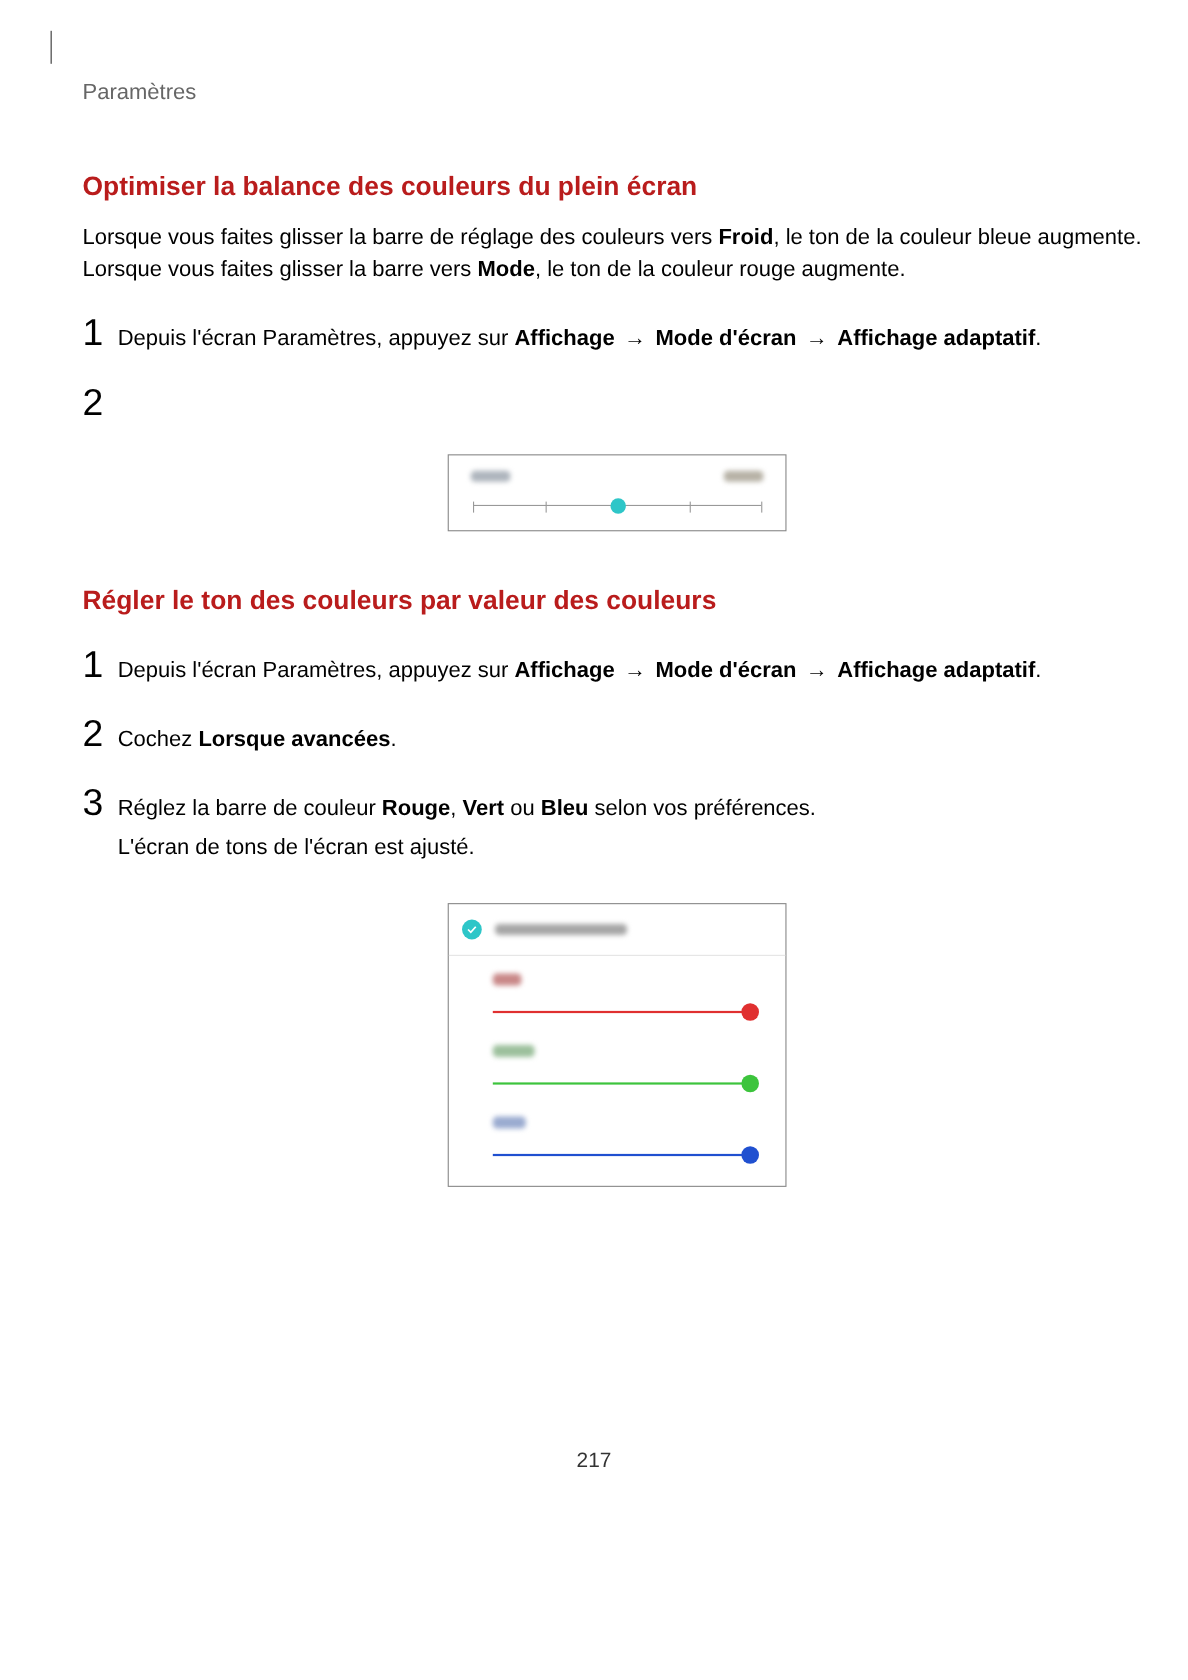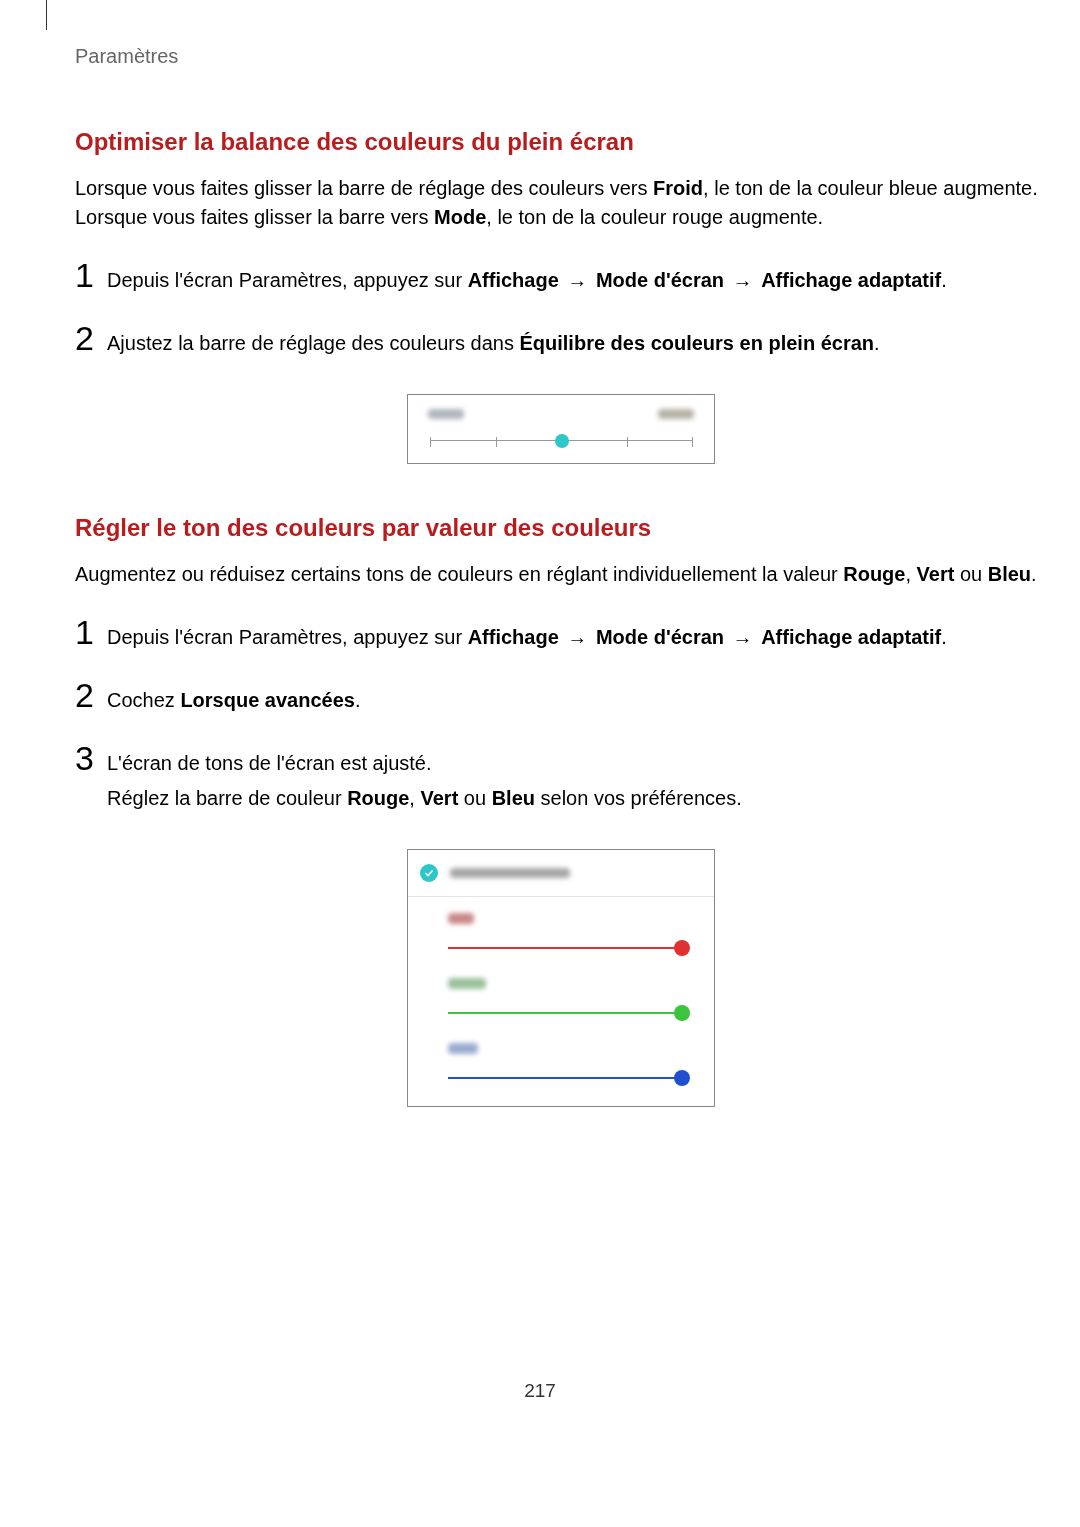--- a/index.html
+++ b/index.html
@@ -7,20 +7,21 @@
       font-family: Arial, Helvetica, sans-serif;
       background: #fff;
       color: #000;
       width: 1080px;
       min-height: 1527px;
       position: relative;
     }
     .page {
       padding: 40px 33px 0 75px;
       position: relative;
+      margin-top: 28px;
     }
     .top-marker {
       position: absolute;
       left: 46px;
       top: 0;
       width: 1px;
       height: 30px;
       background: #333;
     }
     .breadcrumb {
@@ -165,21 +166,21 @@
     .fig2-thumb {
       position: absolute;
       right: 0;
       top: -2px;
       width: 16px;
       height: 16px;
       border-radius: 50%;
     }
     .page-num {
       position: absolute;
-      top: 1380px;
+      top: 1318px;
       width: 100%;
       left: 0;
       text-align: center;
       font-size: 19px;
       color: #333;
     }
   </style>
 </head>
 <body>
 
@@ -195,60 +196,56 @@
   <div class="ol-step">
     <div class="ol-num">1</div>
     <div class="ol-body">
       <span>Depuis l'écran Paramètres, appuyez sur </span><strong>Affichage</strong><span class="arrow"> → </span><strong>Mode d'écran</strong><span class="arrow"> → </span><strong>Affichage adaptatif</strong><span>.</span>
     </div>
   </div>
 
   <div class="ol-step">
     <div class="ol-num">2</div>
     <div class="ol-body">
-      <p><span>Ajustez la barre de réglage des couleurs dans </span><strong>Équilibre des couleurs en plein écran</strong><span>.</span></p>
     </div>
   </div>
 
   <div class="figure1">
     <div class="fig1-label fig1-label-left"></div>
     <div class="fig1-label fig1-label-right"></div>
     <div class="fig1-track"></div>
     <div class="fig1-tick" style="left:22px"></div>
     <div class="fig1-tick" style="left:88px"></div>
     <div class="fig1-tick" style="left:219px"></div>
     <div class="fig1-tick" style="left:284px"></div>
     <div class="fig1-thumb" style="left:147px"></div>
   </div>
 
   <div class="section2">
     <h2>Régler le ton des couleurs par valeur des couleurs</h2>
-    <p class="intro-para">
-      <span>Augmentez ou réduisez certains tons de couleurs en réglant individuellement la valeur </span><strong>Rouge</strong><span>, </span><strong>Vert</strong><span> ou </span><strong>Bleu</strong><span>.</span>
-    </p>
 
     <div class="ol-step">
       <div class="ol-num">1</div>
       <div class="ol-body">
         <span>Depuis l'écran Paramètres, appuyez sur </span><strong>Affichage</strong><span class="arrow"> → </span><strong>Mode d'écran</strong><span class="arrow"> → </span><strong>Affichage adaptatif</strong><span>.</span>
       </div>
     </div>
 
     <div class="ol-step">
       <div class="ol-num">2</div>
       <div class="ol-body">
         <span>Cochez </span><strong>Lorsque avancées</strong><span>.</span>
       </div>
     </div>
 
     <div class="ol-step">
       <div class="ol-num">3</div>
       <div class="ol-body">
+        <p><span>Réglez la barre de couleur </span><strong>Rouge</strong><span>, </span><strong>Vert</strong><span> ou </span><strong>Bleu</strong><span> selon vos préférences.</span></p>
         <p>L'écran de tons de l'écran est ajusté.</p>
-        <p><span>Réglez la barre de couleur </span><strong>Rouge</strong><span>, </span><strong>Vert</strong><span> ou </span><strong>Bleu</strong><span> selon vos préférences.</span></p>
       </div>
     </div>
 
     <div class="figure2">
       <div class="fig2-header">
         <div class="fig2-check">
           <svg viewBox="0 0 10 10">
               <path d="M1.5 5 L4 7.5 L8.5 2.5" stroke="#fff" stroke-width="1.6" fill="none"></path>
             </svg>
         </div>

